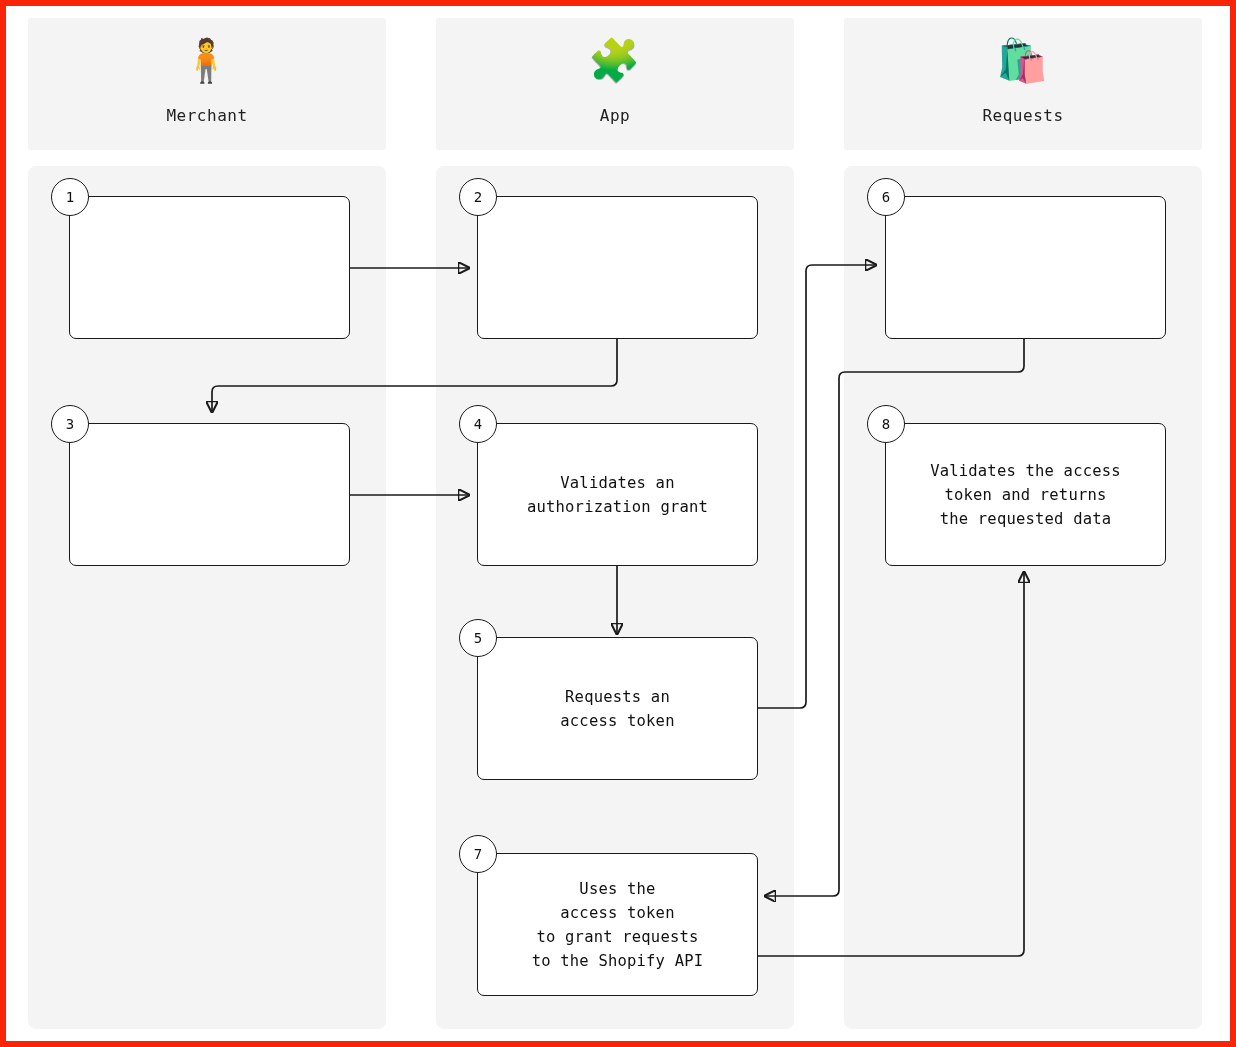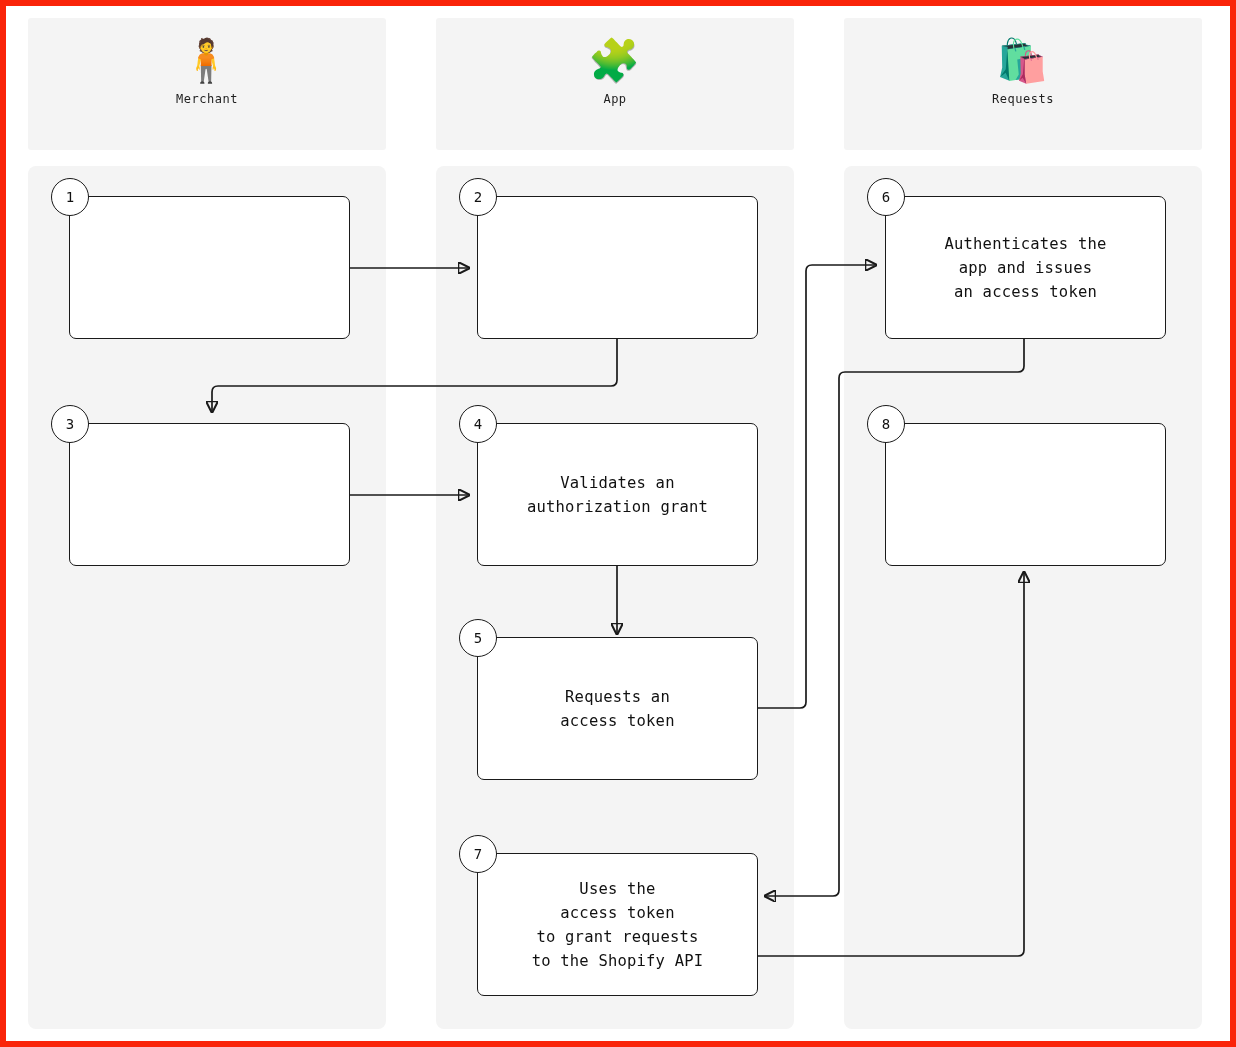--- a/index.html
+++ b/index.html
@@ -38,22 +38,22 @@
     padding-top: 18px;
   }
   .lane-emoji {
     font-size: 42px;
     line-height: 50px;
     height: 52px;
     display: block;
     user-select: none;
   }
   .lane-label {
-    margin-top: 4px;
-    font-size: 12px;
+    margin-top: 18px;
+    font-size: 16px;
     color: #1f1f1f;
     letter-spacing: 0.5px;
     text-align: right;
   }
   
   .lane-body {
     position: absolute;
     background: #f4f4f4;
     border-radius: 8px;
   }
@@ -177,31 +177,31 @@
     </div>
 
     <div class="node" style="left:471px; top:631px; width:281px; height:143px;">
       <span class="node-badge">5</span>
       <span class="node-text">Requests an
 access token</span>
     </div>
 
     <div class="node" style="left:879px; top:190px; width:281px; height:143px;">
       <span class="node-badge">6</span>
-      <span class="node-text">Authenticates the
-app and issues
-an access token</span>
     </div>
 
     <div class="node" style="left:471px; top:847px; width:281px; height:143px;">
       <span class="node-badge">7</span>
       <span class="node-text">Uses the
 access token
 to grant requests
 to the Shopify API</span>
     </div>
 
     <div class="node" style="left:879px; top:417px; width:281px; height:143px;">
       <span class="node-badge">8</span>
+      <span class="node-text">Validates the access
+token and returns
+the requested data</span>
     </div>
 
   </div>
 </div>
 
 </body></html>

